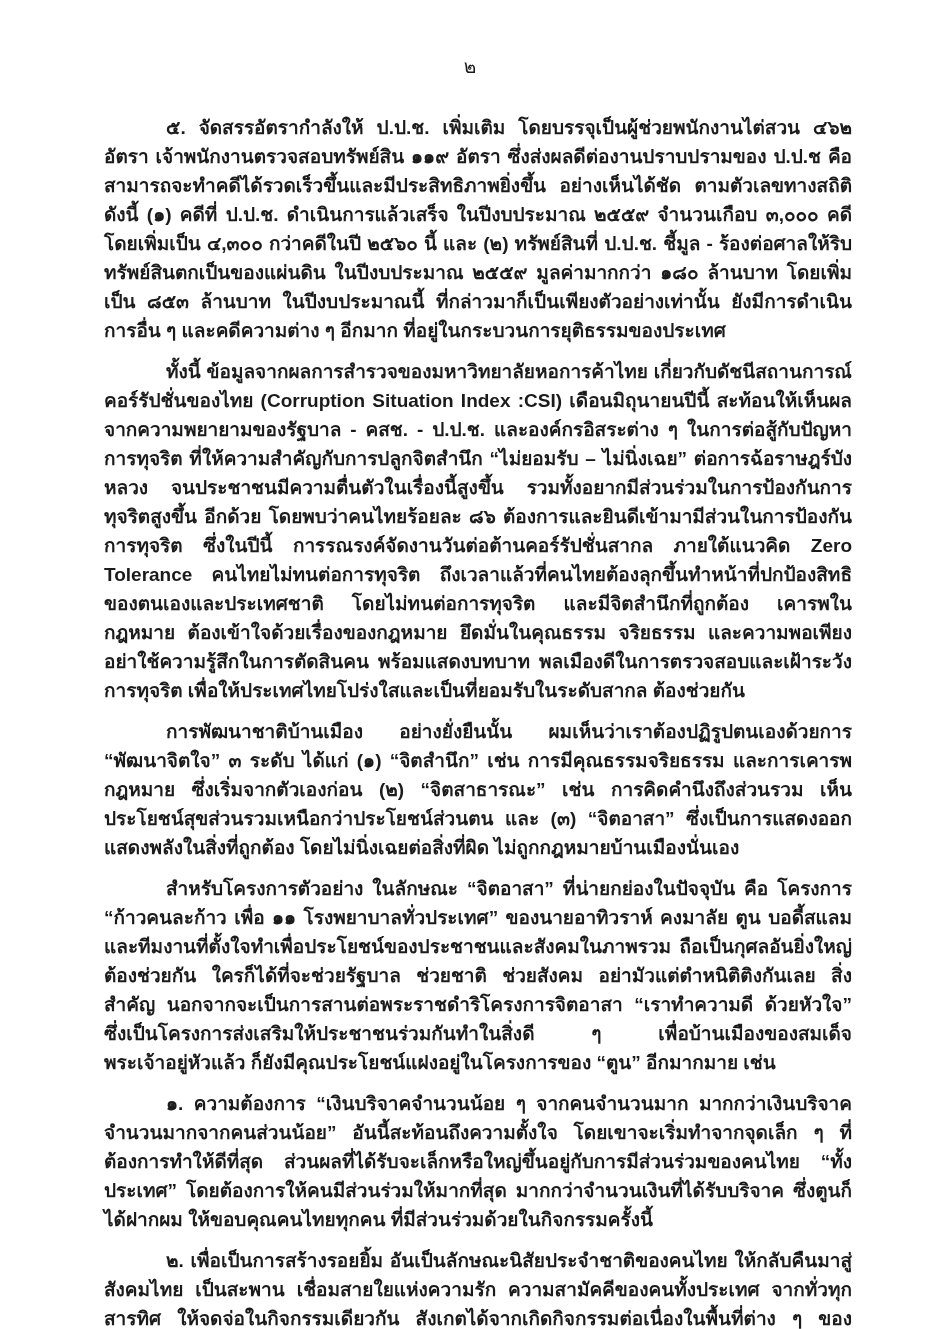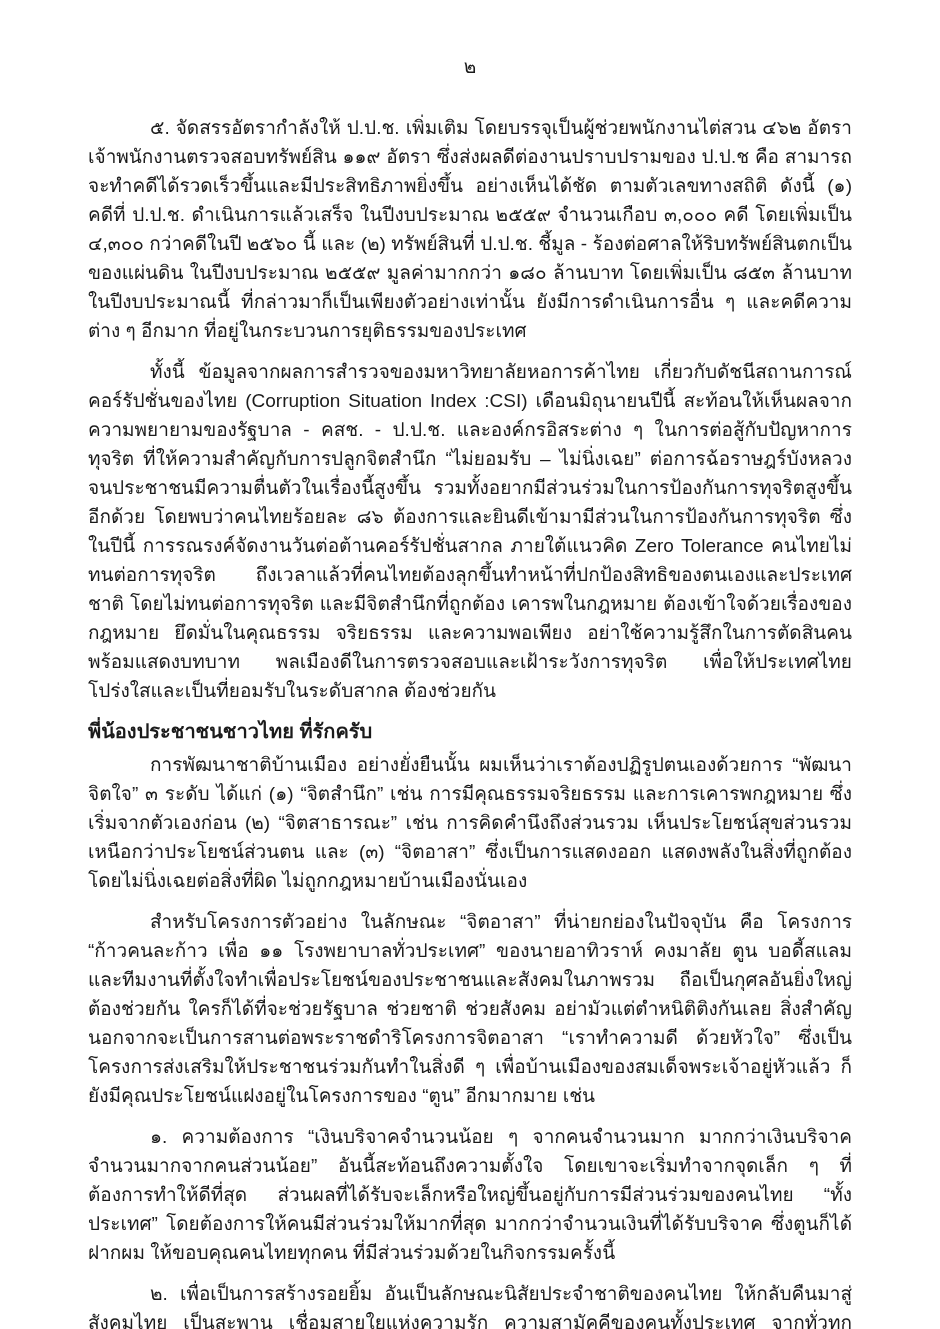--- a/index.html
+++ b/index.html
@@ -22,43 +22,43 @@
     text-align: center;
     font-size: 19px;
     line-height: 29px;
     margin: 0 0 32px 0;
   }
   .para {
     font-size: 19px;
     line-height: 29px;
     text-align: justify;
     text-indent: 62px;
-    margin: 0 0 12px 0;
+    margin: 0 0 12px 16px;
     word-break: normal;
+    font-weight: bold;
   }
   .section-heading {
     font-size: 20px;
     font-weight: bold;
     line-height: 29px;
     margin: 6px 0 4px 0;
     text-indent: 0;
   }
 </style>
 </head>
 <body>
 
 <div class="page">
 
   <div class="page-number">๒</div>
 
   <p class="para">๕. จัดสรรอัตรากำลังให้ ป.ป.ช. เพิ่มเติม โดยบรรจุเป็นผู้ช่วยพนักงานไต่สวน ๔๖๒ อัตรา เจ้าพนักงานตรวจสอบทรัพย์สิน ๑๑๙ อัตรา ซึ่งส่งผลดีต่องานปราบปรามของ ป.ป.ช คือ สามารถจะทำคดีได้รวดเร็วขึ้นและมีประสิทธิภาพยิ่งขึ้น อย่างเห็นได้ชัด ตามตัวเลขทางสถิติ ดังนี้ (๑)  คดีที่ ป.ป.ช. ดำเนินการแล้วเสร็จ ในปีงบประมาณ ๒๕๕๙ จำนวนเกือบ ๓,๐๐๐ คดี โดยเพิ่มเป็น ๔,๓๐๐ กว่าคดีในปี ๒๕๖๐ นี้ และ (๒)  ทรัพย์สินที่ ป.ป.ช. ชี้มูล - ร้องต่อศาลให้ริบทรัพย์สินตกเป็นของแผ่นดิน ในปีงบประมาณ ๒๕๕๙ มูลค่ามากกว่า ๑๘๐ ล้านบาท โดยเพิ่มเป็น ๘๕๓ ล้านบาท ในปีงบประมาณนี้ ที่กล่าวมาก็เป็นเพียงตัวอย่างเท่านั้น ยังมีการดำเนินการอื่น ๆ และคดีความต่าง ๆ อีกมาก ที่อยู่ในกระบวนการยุติธรรมของประเทศ</p>
 
   <p class="para">ทั้งนี้ ข้อมูลจากผลการสำรวจของมหาวิทยาลัยหอการค้าไทย เกี่ยวกับดัชนีสถานการณ์คอร์รัปชั่นของไทย (Corruption Situation Index :CSI) เดือนมิถุนายนปีนี้ สะท้อนให้เห็นผลจากความพยายามของรัฐบาล - คสช. - ป.ป.ช. และองค์กรอิสระต่าง ๆ ในการต่อสู้กับปัญหาการทุจริต  ที่ให้ความสำคัญกับการปลูกจิตสำนึก “ไม่ยอมรับ – ไม่นิ่งเฉย” ต่อการฉ้อราษฎร์บังหลวง จนประชาชนมีความตื่นตัวในเรื่องนี้สูงขึ้น รวมทั้งอยากมีส่วนร่วมในการป้องกันการทุจริตสูงขึ้น อีกด้วย โดยพบว่าคนไทยร้อยละ ๘๖ ต้องการและยินดีเข้ามามีส่วนในการป้องกันการทุจริต ซึ่งในปีนี้ การรณรงค์จัดงานวันต่อต้านคอร์รัปชั่นสากล ภายใต้แนวคิด  Zero Tolerance คนไทยไม่ทนต่อการทุจริต ถึงเวลาแล้วที่คนไทยต้องลุกขึ้นทำหน้าที่ปกป้องสิทธิของตนเองและประเทศชาติ โดยไม่ทนต่อการทุจริต และมีจิตสำนึกที่ถูกต้อง เคารพในกฎหมาย ต้องเข้าใจด้วยเรื่องของกฎหมาย ยึดมั่นในคุณธรรม จริยธรรม และความพอเพียง อย่าใช้ความรู้สึกในการตัดสินคน พร้อมแสดงบทบาท พลเมืองดีในการตรวจสอบและเฝ้าระวังการทุจริต เพื่อให้ประเทศไทยโปร่งใสและเป็นที่ยอมรับในระดับสากล ต้องช่วยกัน</p>
 
-  <h2 class="section-heading">พี่น้องประชาชนชาวไทย ที่รักครับ</h2>
 
   <p class="para">การพัฒนาชาติบ้านเมือง อย่างยั่งยืนนั้น ผมเห็นว่าเราต้องปฏิรูปตนเองด้วยการ “พัฒนาจิตใจ” ๓ ระดับ ได้แก่ (๑)  “จิตสำนึก”  เช่น การมีคุณธรรมจริยธรรม และการเคารพกฎหมาย ซึ่งเริ่มจากตัวเองก่อน (๒)  “จิตสาธารณะ”  เช่น การคิดคำนึงถึงส่วนรวม เห็นประโยชน์สุขส่วนรวมเหนือกว่าประโยชน์ส่วนตน และ (๓)  “จิตอาสา” ซึ่งเป็นการแสดงออก แสดงพลังในสิ่งที่ถูกต้อง โดยไม่นิ่งเฉยต่อสิ่งที่ผิด ไม่ถูกกฎหมายบ้านเมืองนั่นเอง</p>
 
   <p class="para">สำหรับโครงการตัวอย่าง ในลักษณะ “จิตอาสา”  ที่น่ายกย่องในปัจจุบัน คือ โครงการ “ก้าวคนละก้าว เพื่อ ๑๑ โรงพยาบาลทั่วประเทศ”   ของนายอาทิวราห์ คงมาลัย ตูน บอดี้สแลม  และทีมงานที่ตั้งใจทำเพื่อประโยชน์ของประชาชนและสังคมในภาพรวม ถือเป็นกุศลอันยิ่งใหญ่ ต้องช่วยกัน ใครก็ได้ที่จะช่วยรัฐบาล ช่วยชาติ ช่วยสังคม อย่ามัวแต่ตำหนิติติงกันเลย สิ่งสำคัญ นอกจากจะเป็นการสานต่อพระราชดำริโครงการจิตอาสา “เราทำความดี ด้วยหัวใจ”  ซึ่งเป็นโครงการส่งเสริมให้ประชาชนร่วมกันทำในสิ่งดี ๆ เพื่อบ้านเมืองของสมเด็จพระเจ้าอยู่หัวแล้ว ก็ยังมีคุณประโยชน์แฝงอยู่ในโครงการของ “ตูน” อีกมากมาย เช่น</p>
 
   <p class="para">๑. ความต้องการ “เงินบริจาคจำนวนน้อย ๆ จากคนจำนวนมาก มากกว่าเงินบริจาคจำนวนมากจากคนส่วนน้อย” อันนี้สะท้อนถึงความตั้งใจ โดยเขาจะเริ่มทำจากจุดเล็ก ๆ ที่ต้องการทำให้ดีที่สุด ส่วนผลที่ได้รับจะเล็กหรือใหญ่ขึ้นอยู่กับการมีส่วนร่วมของคนไทย “ทั้งประเทศ”  โดยต้องการให้คนมีส่วนร่วมให้มากที่สุด มากกว่าจำนวนเงินที่ได้รับบริจาค ซึ่งตูนก็ได้ฝากผม ให้ขอบคุณคนไทยทุกคน ที่มีส่วนร่วมด้วยในกิจกรรมครั้งนี้</p>
 
   <p class="para">๒. เพื่อเป็นการสร้างรอยยิ้ม อันเป็นลักษณะนิสัยประจำชาติของคนไทย ให้กลับคืนมาสู่สังคมไทย เป็นสะพาน เชื่อมสายใยแห่งความรัก ความสามัคคีของคนทั้งประเทศ จากทั่วทุกสารทิศ ให้จดจ่อในกิจกรรมเดียวกัน สังเกตได้จากเกิดกิจกรรมต่อเนื่องในพื้นที่ต่าง ๆ ของประเทศ อีกด้วย ก็นับว่าเป็นการ “คืนความสุขให้กับคนในชาติ” อย่างแท้จริง ทุกคนมีส่วนร่วมด้วยกันได้ทั้งหมด</p>
 
 </div>

